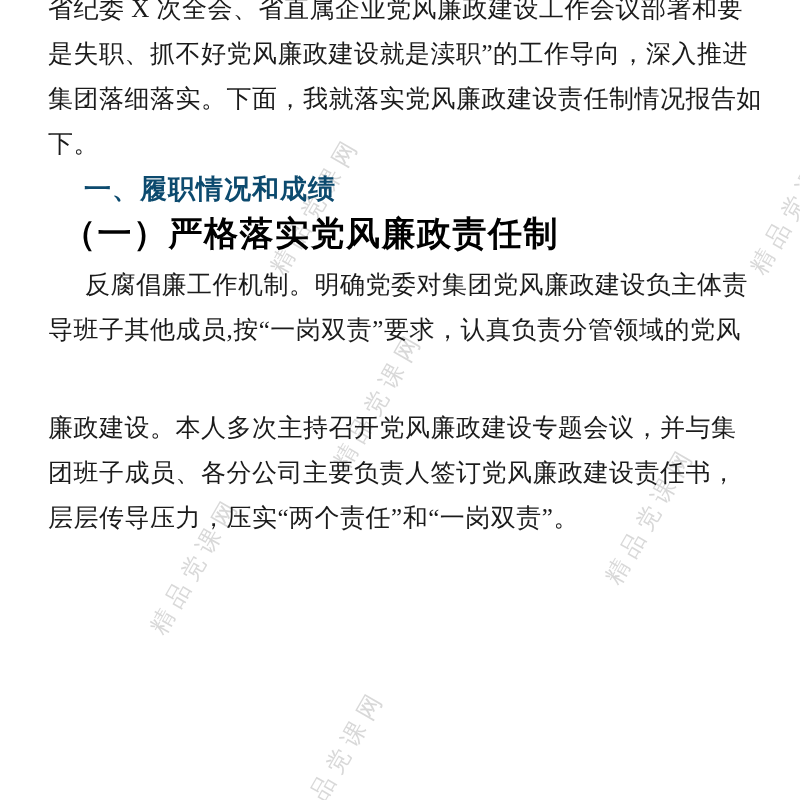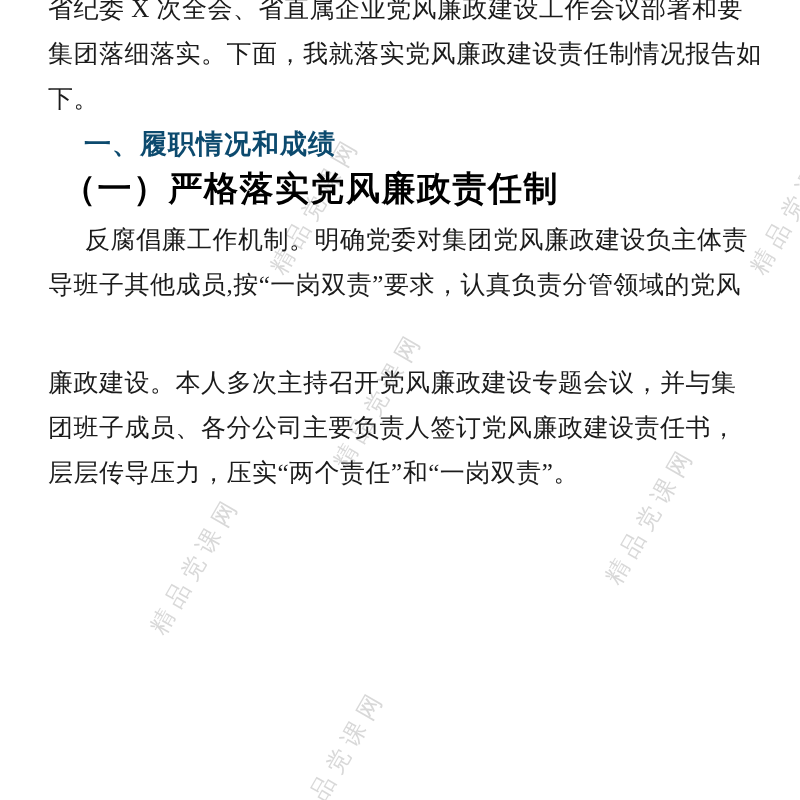--- a/index.html
+++ b/index.html
@@ -89,20 +89,21 @@
     <span class="watermark" style="left:378px; top:400px;">精品党课网</span>
     <span class="watermark" style="left:650px; top:515px;">精品党课网</span>
     <span class="watermark" style="left:195px; top:565px;">精品党课网</span>
     <span class="watermark" style="left:340px; top:758px;">精品党课网</span>
   </div>
 
   <div class="doc-body">
 
     <div class="para para-1">
         <div class="line">省纪委 X 次全会、省直属企业党风廉政建设工作会议部署和要</div>
+        <div class="line">是失职、抓不好党风廉政建设就是渎职”的工作导向，深入推进</div>
         <div class="line">集团落细落实。下面，我就落实党风廉政建设责任制情况报告如</div>
         <div class="line">下。</div>
       </div>
 
     <h2 class="heading-1">一、履职情况和成绩</h2>
 
     <h3 class="heading-2">（一）严格落实党风廉政责任制</h3>
 
     <div class="para para-2 indent-first">
         <div class="line">反腐倡廉工作机制。明确党委对集团党风廉政建设负主体责</div>

